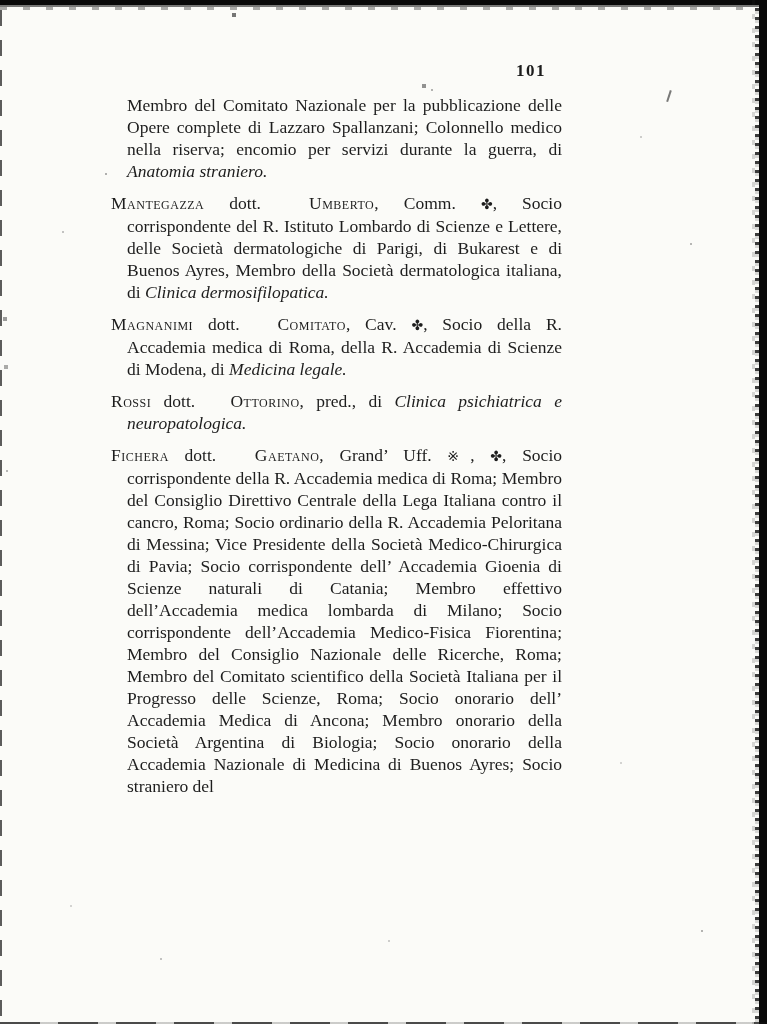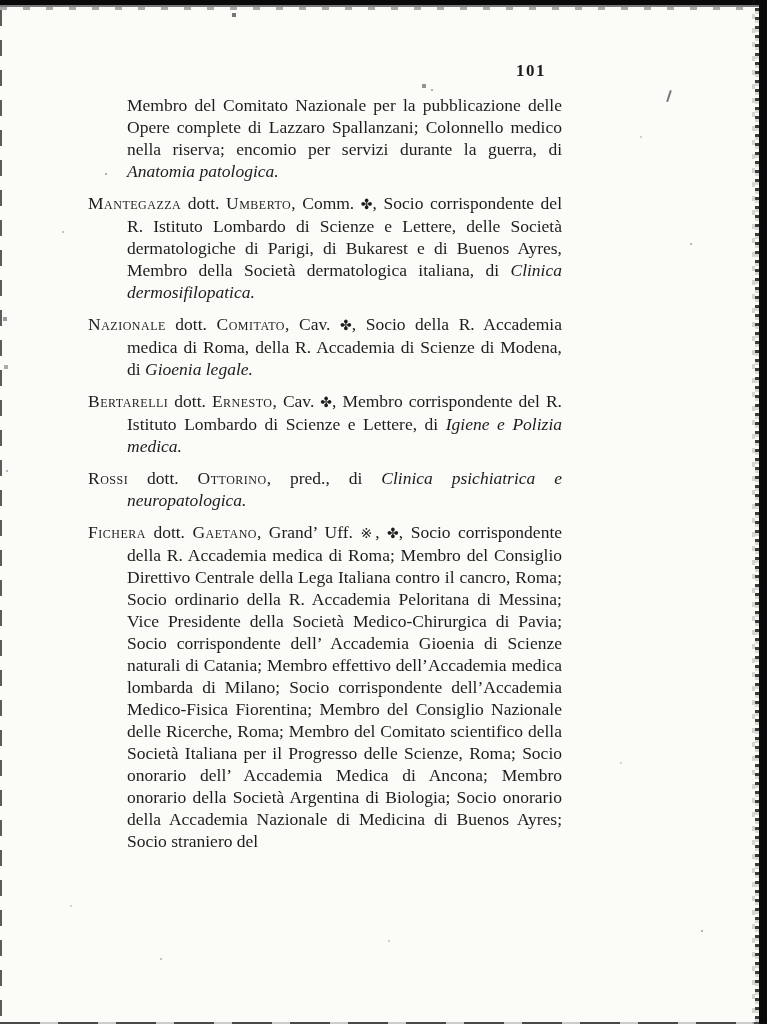--- a/index.html
+++ b/index.html
@@ -78,21 +78,21 @@
     position: absolute; left: 88px; top: 94px; width: 474px;
   }
   .para {
     margin: 0 0 10px 0;
     font-size: 17.5px;
     line-height: 22px;
     text-align: justify;
   }
   .para.entry { padding-left: 39px; text-indent: -39px; }
   .para.continuation { margin-left: 39px; }
-  .seg-smallcaps { font-variant: small-caps; letter-spacing: 0.5px; }
+  .seg-smallcaps { font-variant: small-caps; letter-spacing: 0.5px; margin-left: 23px; }
   .seg-italic { font-style: italic; }
   .seg-symbol { font-family: "DejaVu Sans", sans-serif; font-size: 14px; }
 </style>
 </head>
 <body>
 
 <div class="page">
 
   <div class="edge-top"></div>
   <div class="edge-top-rag"></div>
@@ -100,21 +100,20 @@
   <div class="edge-right"></div>
   <div class="edge-right-white"></div>
   <div class="edge-right-rag"></div>
   <div class="edge-left"></div>
   <div class="edge-bottom"></div>
   <div class="speckles"></div>
   <div class="slash-mark"></div>
 
   <div class="page-number">101</div>
   <div class="text-block">
-      <p class="para continuation"><span class="seg-normal">Membro del Comitato Nazionale per la pubblicazione delle Opere complete di Lazzaro Spallanzani; Colonnello medico nella riserva; encomio per servizi durante la guerra, di </span><span class="seg-italic">Anatomia patologica.</span></p>
+      <p class="para continuation"><span class="seg-normal">Membro del Comitato Nazionale per la pubblicazione delle Opere complete di Lazzaro Spallanzani; Colonnello medico nella riserva; encomio per servizi durante la guerra, di </span><span class="seg-italic">Anatomia straniero.</span></p>
       <p class="para entry"><span class="seg-smallcaps">Mantegazza</span><span class="seg-normal"> dott. </span><span class="seg-smallcaps">Umberto</span><span class="seg-normal">, Comm. </span><span class="seg-symbol">✤</span><span class="seg-normal">, Socio corrispondente del R. Istituto Lombardo di Scienze e Lettere, delle Società dermatologiche di Parigi, di Bukarest e di Buenos Ayres, Membro della Società dermatologica italiana, di </span><span class="seg-italic">Clinica dermosifilopatica.</span></p>
-      <p class="para entry"><span class="seg-smallcaps">Nazionale</span><span class="seg-normal"> dott. </span><span class="seg-smallcaps">Comitato</span><span class="seg-normal">, Cav. </span><span class="seg-symbol">✤</span><span class="seg-normal">, Socio della R. Accademia medica di Roma, della R. Accademia di Scienze di Modena, di </span><span class="seg-italic">Gioenia legale.</span></p>
-      <p class="para entry"><span class="seg-smallcaps">Bertarelli</span><span class="seg-normal"> dott. </span><span class="seg-smallcaps">Ernesto</span><span class="seg-normal">, Cav. </span><span class="seg-symbol">✤</span><span class="seg-normal">, Membro corrispondente del R. Istituto Lombardo di Scienze e Lettere, di </span><span class="seg-italic">Igiene e Polizia medica.</span></p>
+      <p class="para entry"><span class="seg-smallcaps">Magnanimi</span><span class="seg-normal"> dott. </span><span class="seg-smallcaps">Comitato</span><span class="seg-normal">, Cav. </span><span class="seg-symbol">✤</span><span class="seg-normal">, Socio della R. Accademia medica di Roma, della R. Accademia di Scienze di Modena, di </span><span class="seg-italic">Medicina legale.</span></p>
       <p class="para entry"><span class="seg-smallcaps">Rossi</span><span class="seg-normal"> dott. </span><span class="seg-smallcaps">Ottorino</span><span class="seg-normal">, pred., di </span><span class="seg-italic">Clinica psichiatrica e neuropatologica.</span></p>
       <p class="para entry"><span class="seg-smallcaps">Fichera</span><span class="seg-normal"> dott. </span><span class="seg-smallcaps">Gaetano</span><span class="seg-normal">, Grand’ Uff. </span><span class="seg-symbol">※</span><span class="seg-normal">, </span><span class="seg-symbol">✤</span><span class="seg-normal">, Socio corrispondente della R. Accademia medica di Roma; Membro del Consiglio Direttivo Centrale della Lega Italiana contro il cancro, Roma; Socio ordinario della R. Accademia Peloritana di Messina; Vice Presidente della Società Medico-Chirurgica di Pavia; Socio corrispondente dell’ Accademia Gioenia di Scienze naturali di Catania; Membro effettivo dell’Accademia medica lombarda di Milano; Socio corrispondente dell’Accademia Medico-Fisica Fiorentina; Membro del Consiglio Nazionale delle Ricerche, Roma; Membro del Comitato scientifico della Società Italiana per il Progresso delle Scienze, Roma; Socio onorario dell’ Accademia Medica di Ancona; Membro onorario della Società Argentina di Biologia; Socio onorario della Accademia Nazionale di Medicina di Buenos Ayres; Socio straniero del</span></p>
     </div>
 
 </div>
 
 </body></html>

